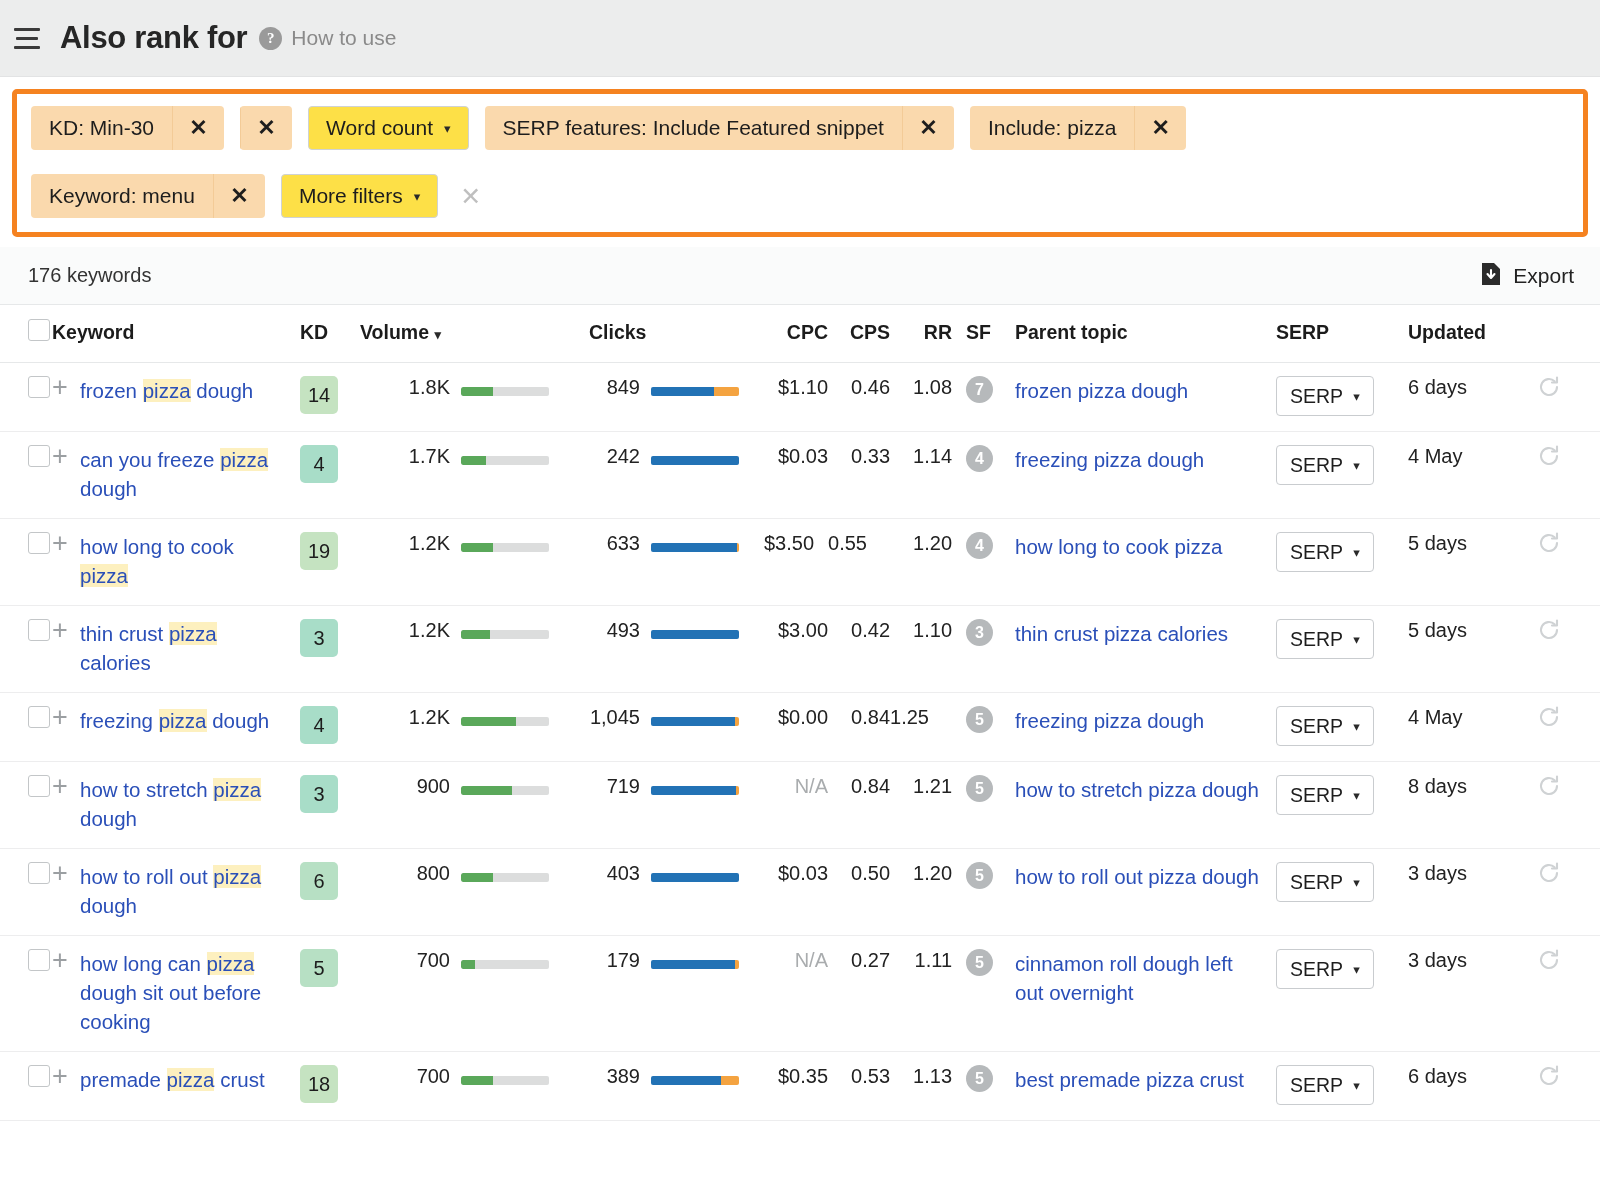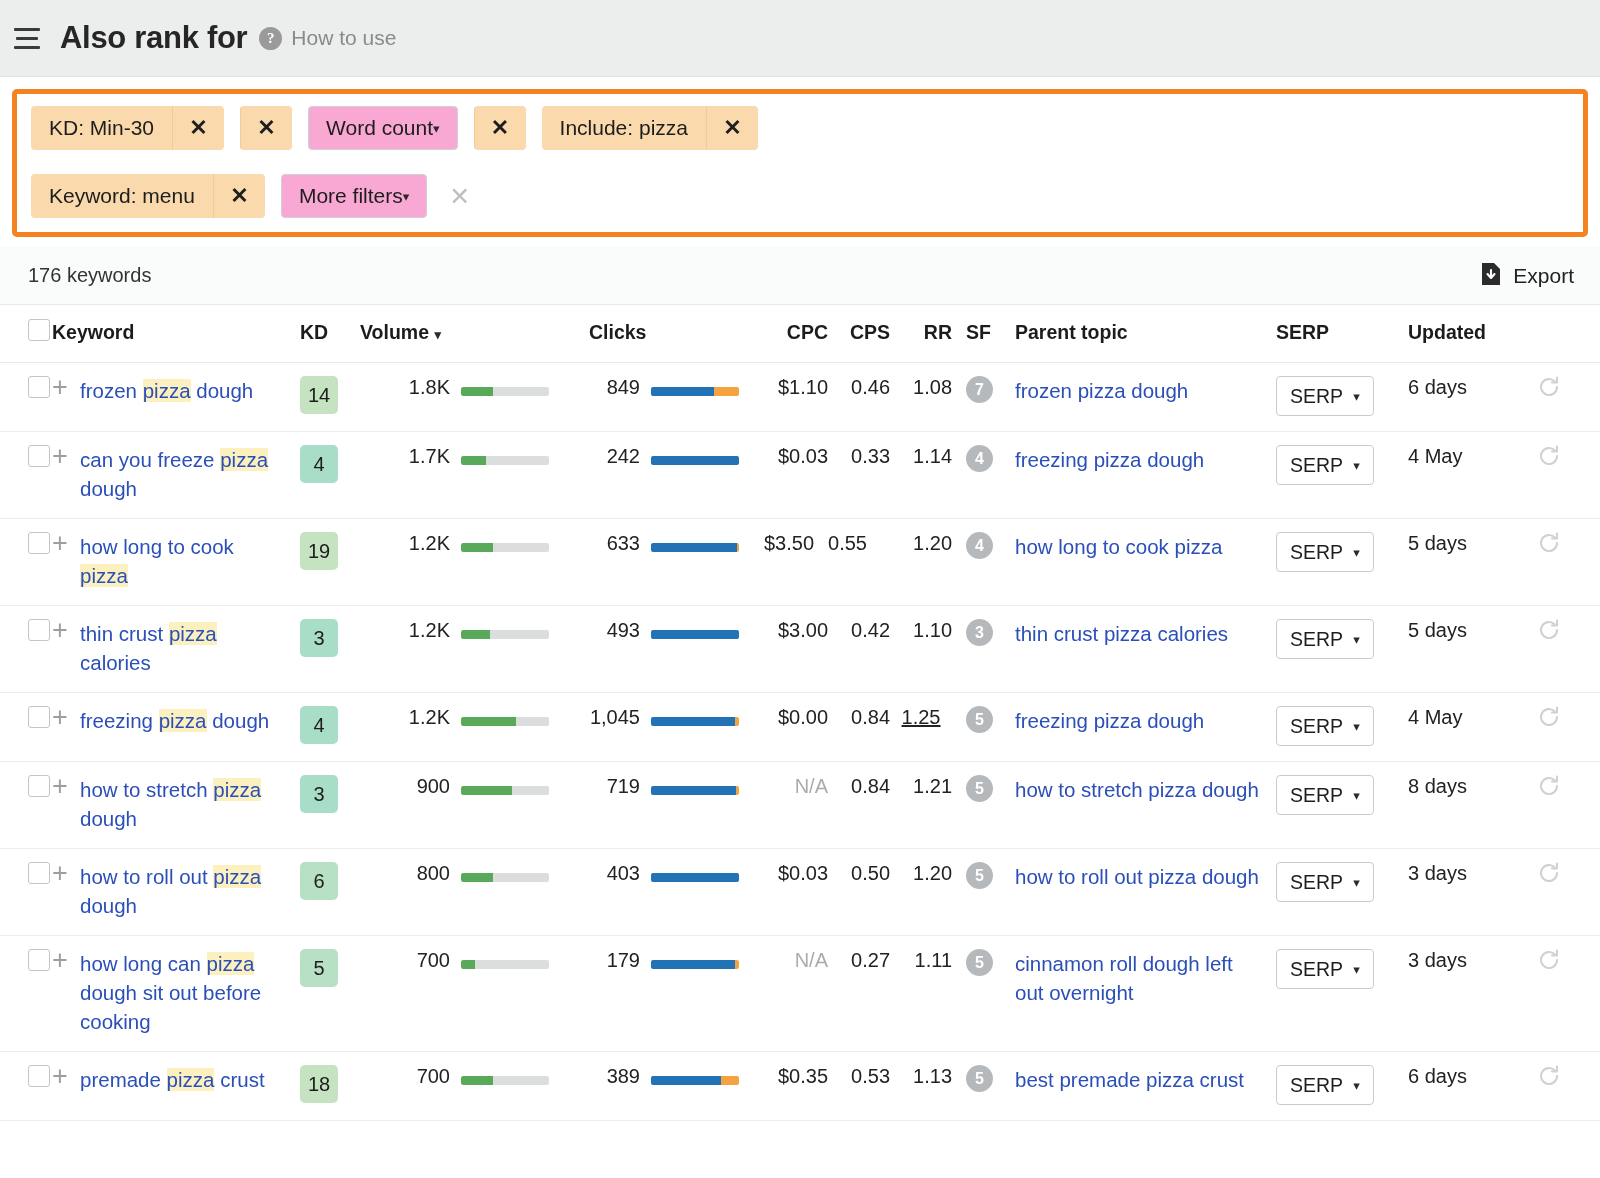--- a/index.html
+++ b/index.html
@@ -89,23 +89,24 @@
     width: 52px;
     border-left: 1px solid #f3cb97;
     font-size: 22px;
     font-weight: bold;
     color: #1d1d1d;
     font-family: "Liberation Sans", sans-serif;
   }
   .dropbtn {
     display: inline-flex;
     align-items: center;
+    gap: 11px;
     height: 44px;
     padding: 0 17px;
-    background: #f9a8d4;
+    background: #fde047;
     border: 1px solid #cfd2d4;
     border-radius: 4px;
     font-size: 21px;
     color: #1d1d1d;
     cursor: pointer;
   }
   .caret { font-size: 13px; color: #2a2a2a; line-height: 1; }
   .clear-all {
     font-size: 25px;
     color: #bfbfbf;
@@ -291,20 +292,21 @@
         <div class="chip-x">✕</div>
       </div>
       <div class="chip">
         <div class="chip-x">✕</div>
       </div>
       <div class="dropbtn">
         <span>Word count</span>
         <span class="caret">▾</span>
       </div>
       <div class="chip">
+        <div class="chip-label">SERP features: Include Featured snippet</div>
         <div class="chip-x">✕</div>
       </div>
       <div class="chip">
         <div class="chip-label">Include: pizza</div>
         <div class="chip-x">✕</div>
       </div>
       <div style="flex-basis: 100%; height: 0px;"></div>
       <div class="chip">
         <div class="chip-label">Keyword: menu</div>
         <div class="chip-x">✕</div>
@@ -542,21 +544,21 @@
         </td>
         <td class="td-clk">1,045</td>
         <td>
           <div class="bar-wrap">
             <div class="bar-blue" style="width:96%"></div>
             <div class="bar-orange" style="width:4%"></div>
           </div>
         </td>
         <td style="text-align: right;"><span>$0.00</span></td>
         <td style="text-align: right;">0.84</td>
-        <td style="text-align: center; text-decoration: underline;">1.25</td>
+        <td style="text-align: left;">1.25</td>
         <td style="text-align: right; padding-right: 11px;"><span class="sf-badge">5</span></td>
         <td style="padding-left: 11px;">
           <a class="pt-link">freezing pizza dough</a>
         </td>
         <td><span class="serp-btn">
             <span>SERP</span>
             <span class="caret">▾</span>
           </span></td>
         <td><span class="upd-text">4 May</span></td>
         <td><span class="refresh-ico"><svg width="22" height="22" viewBox="0 0 22 22">

